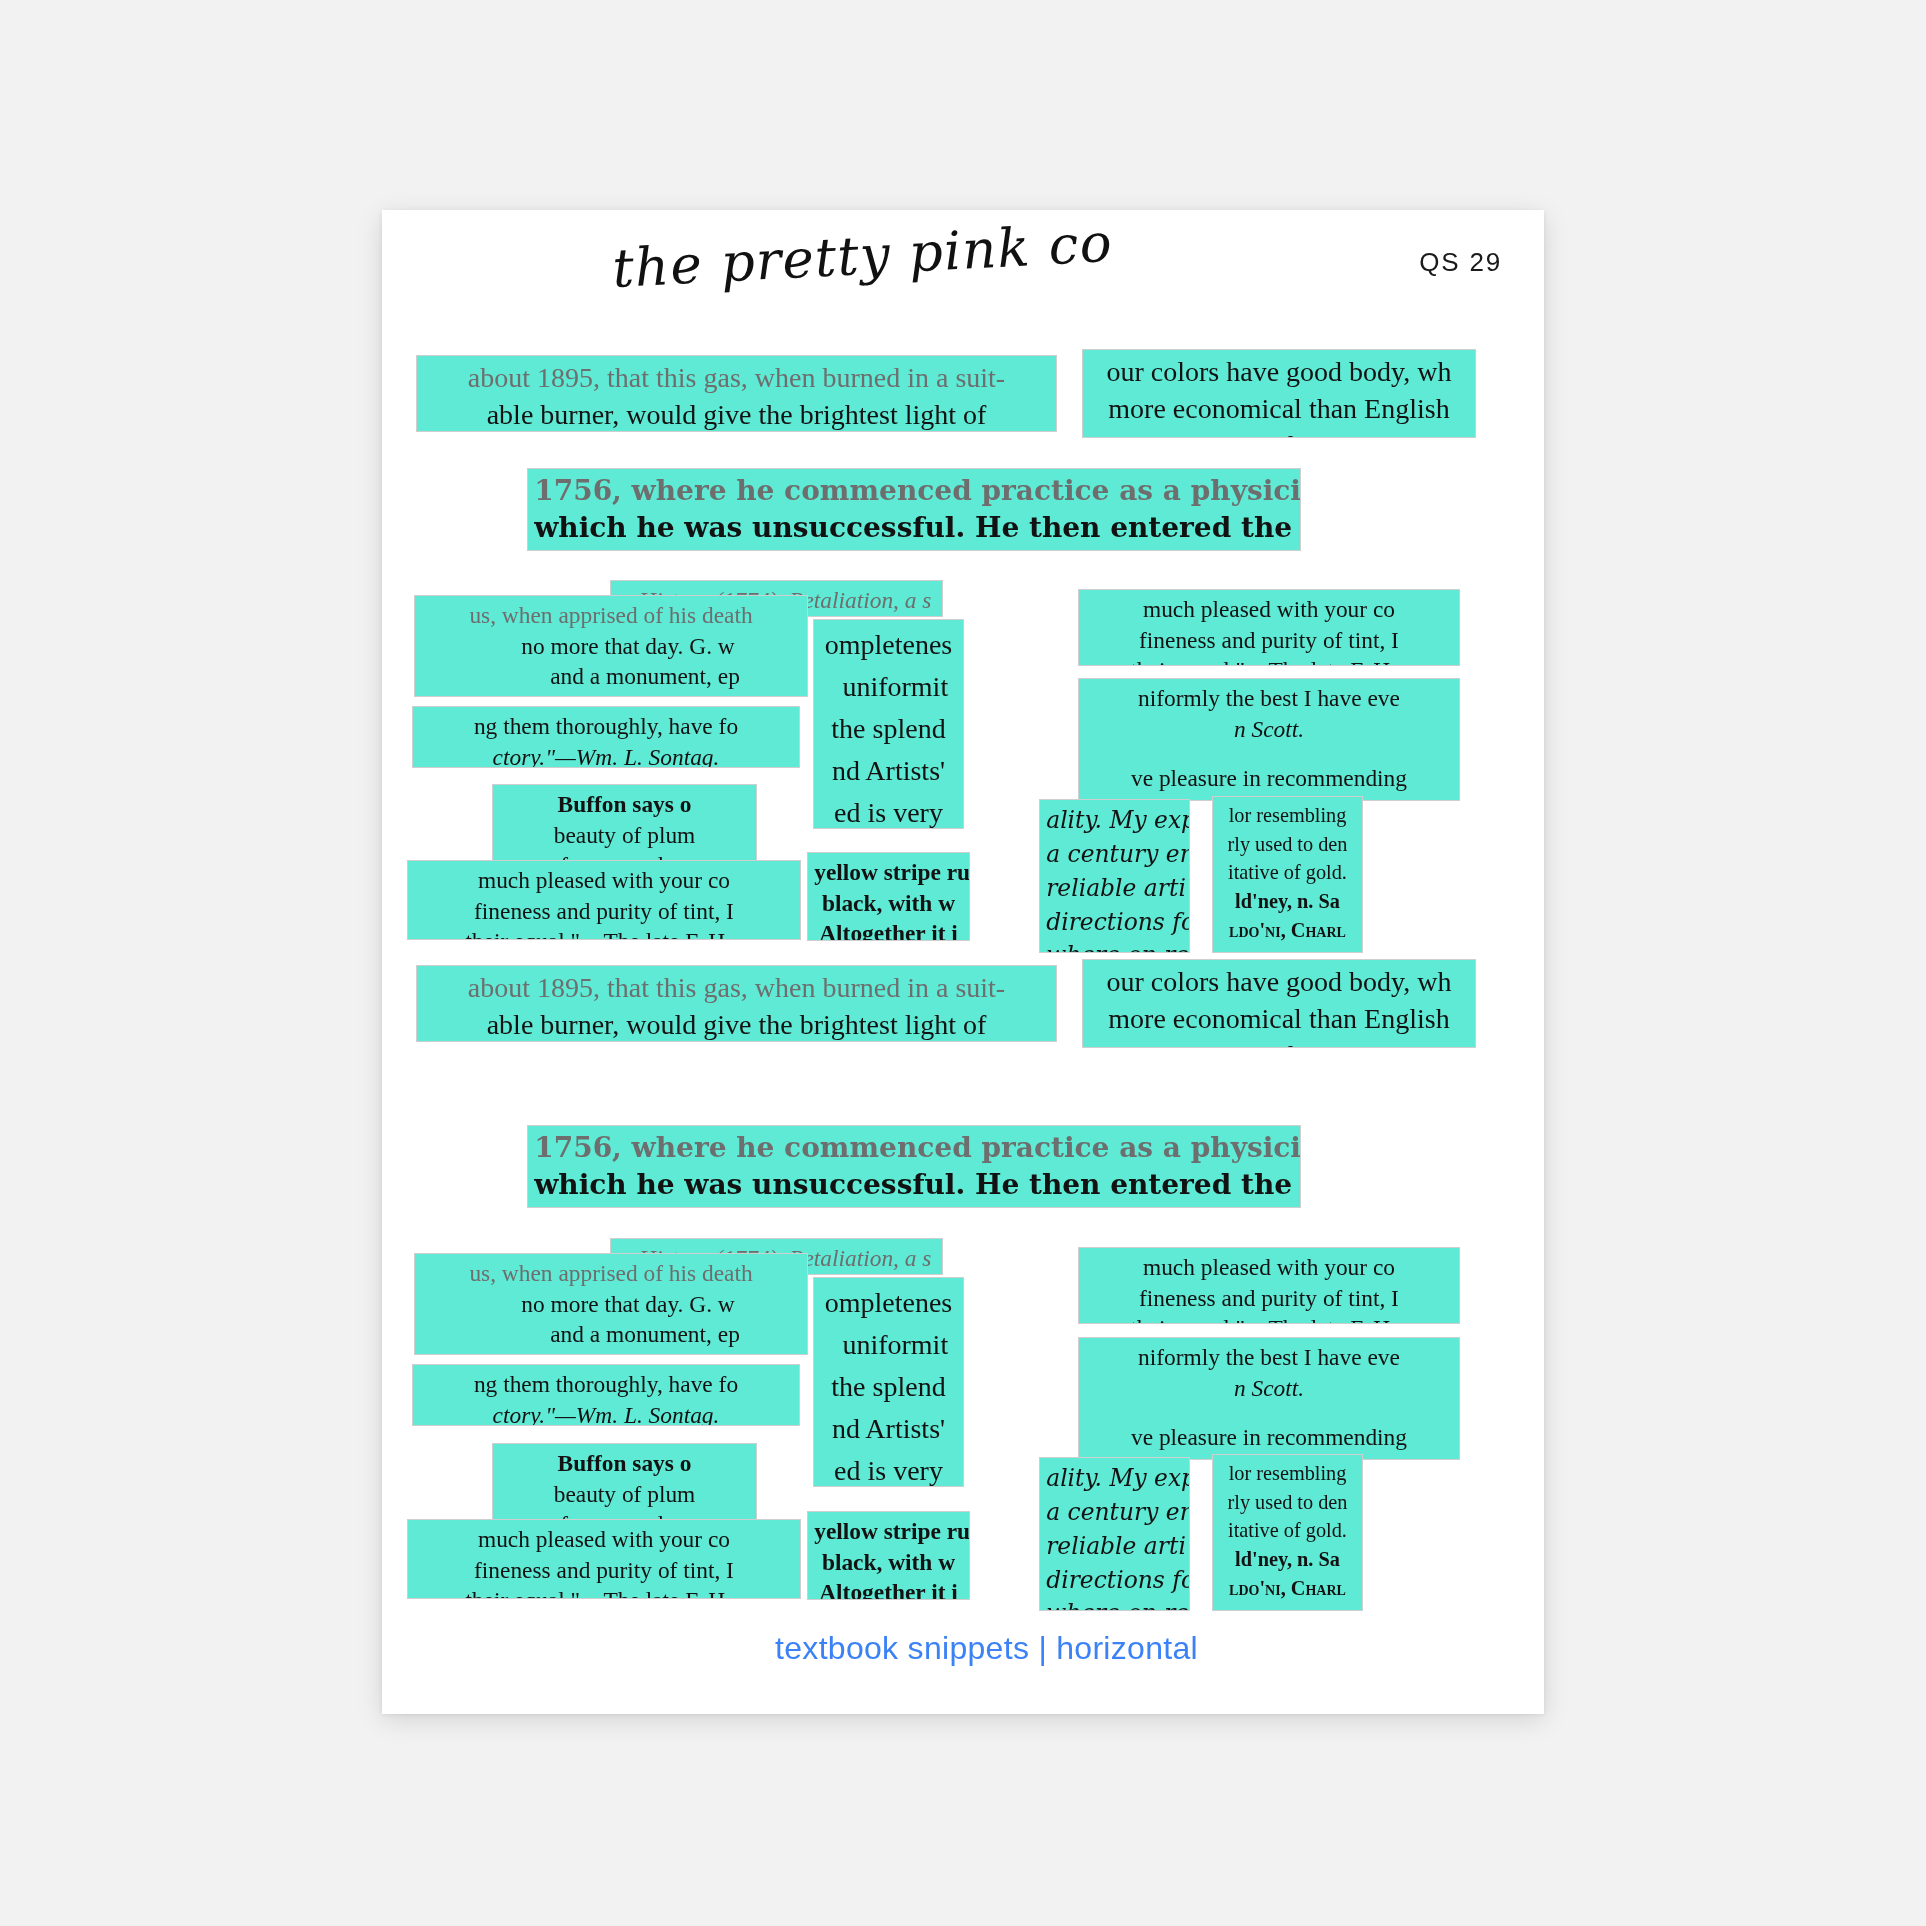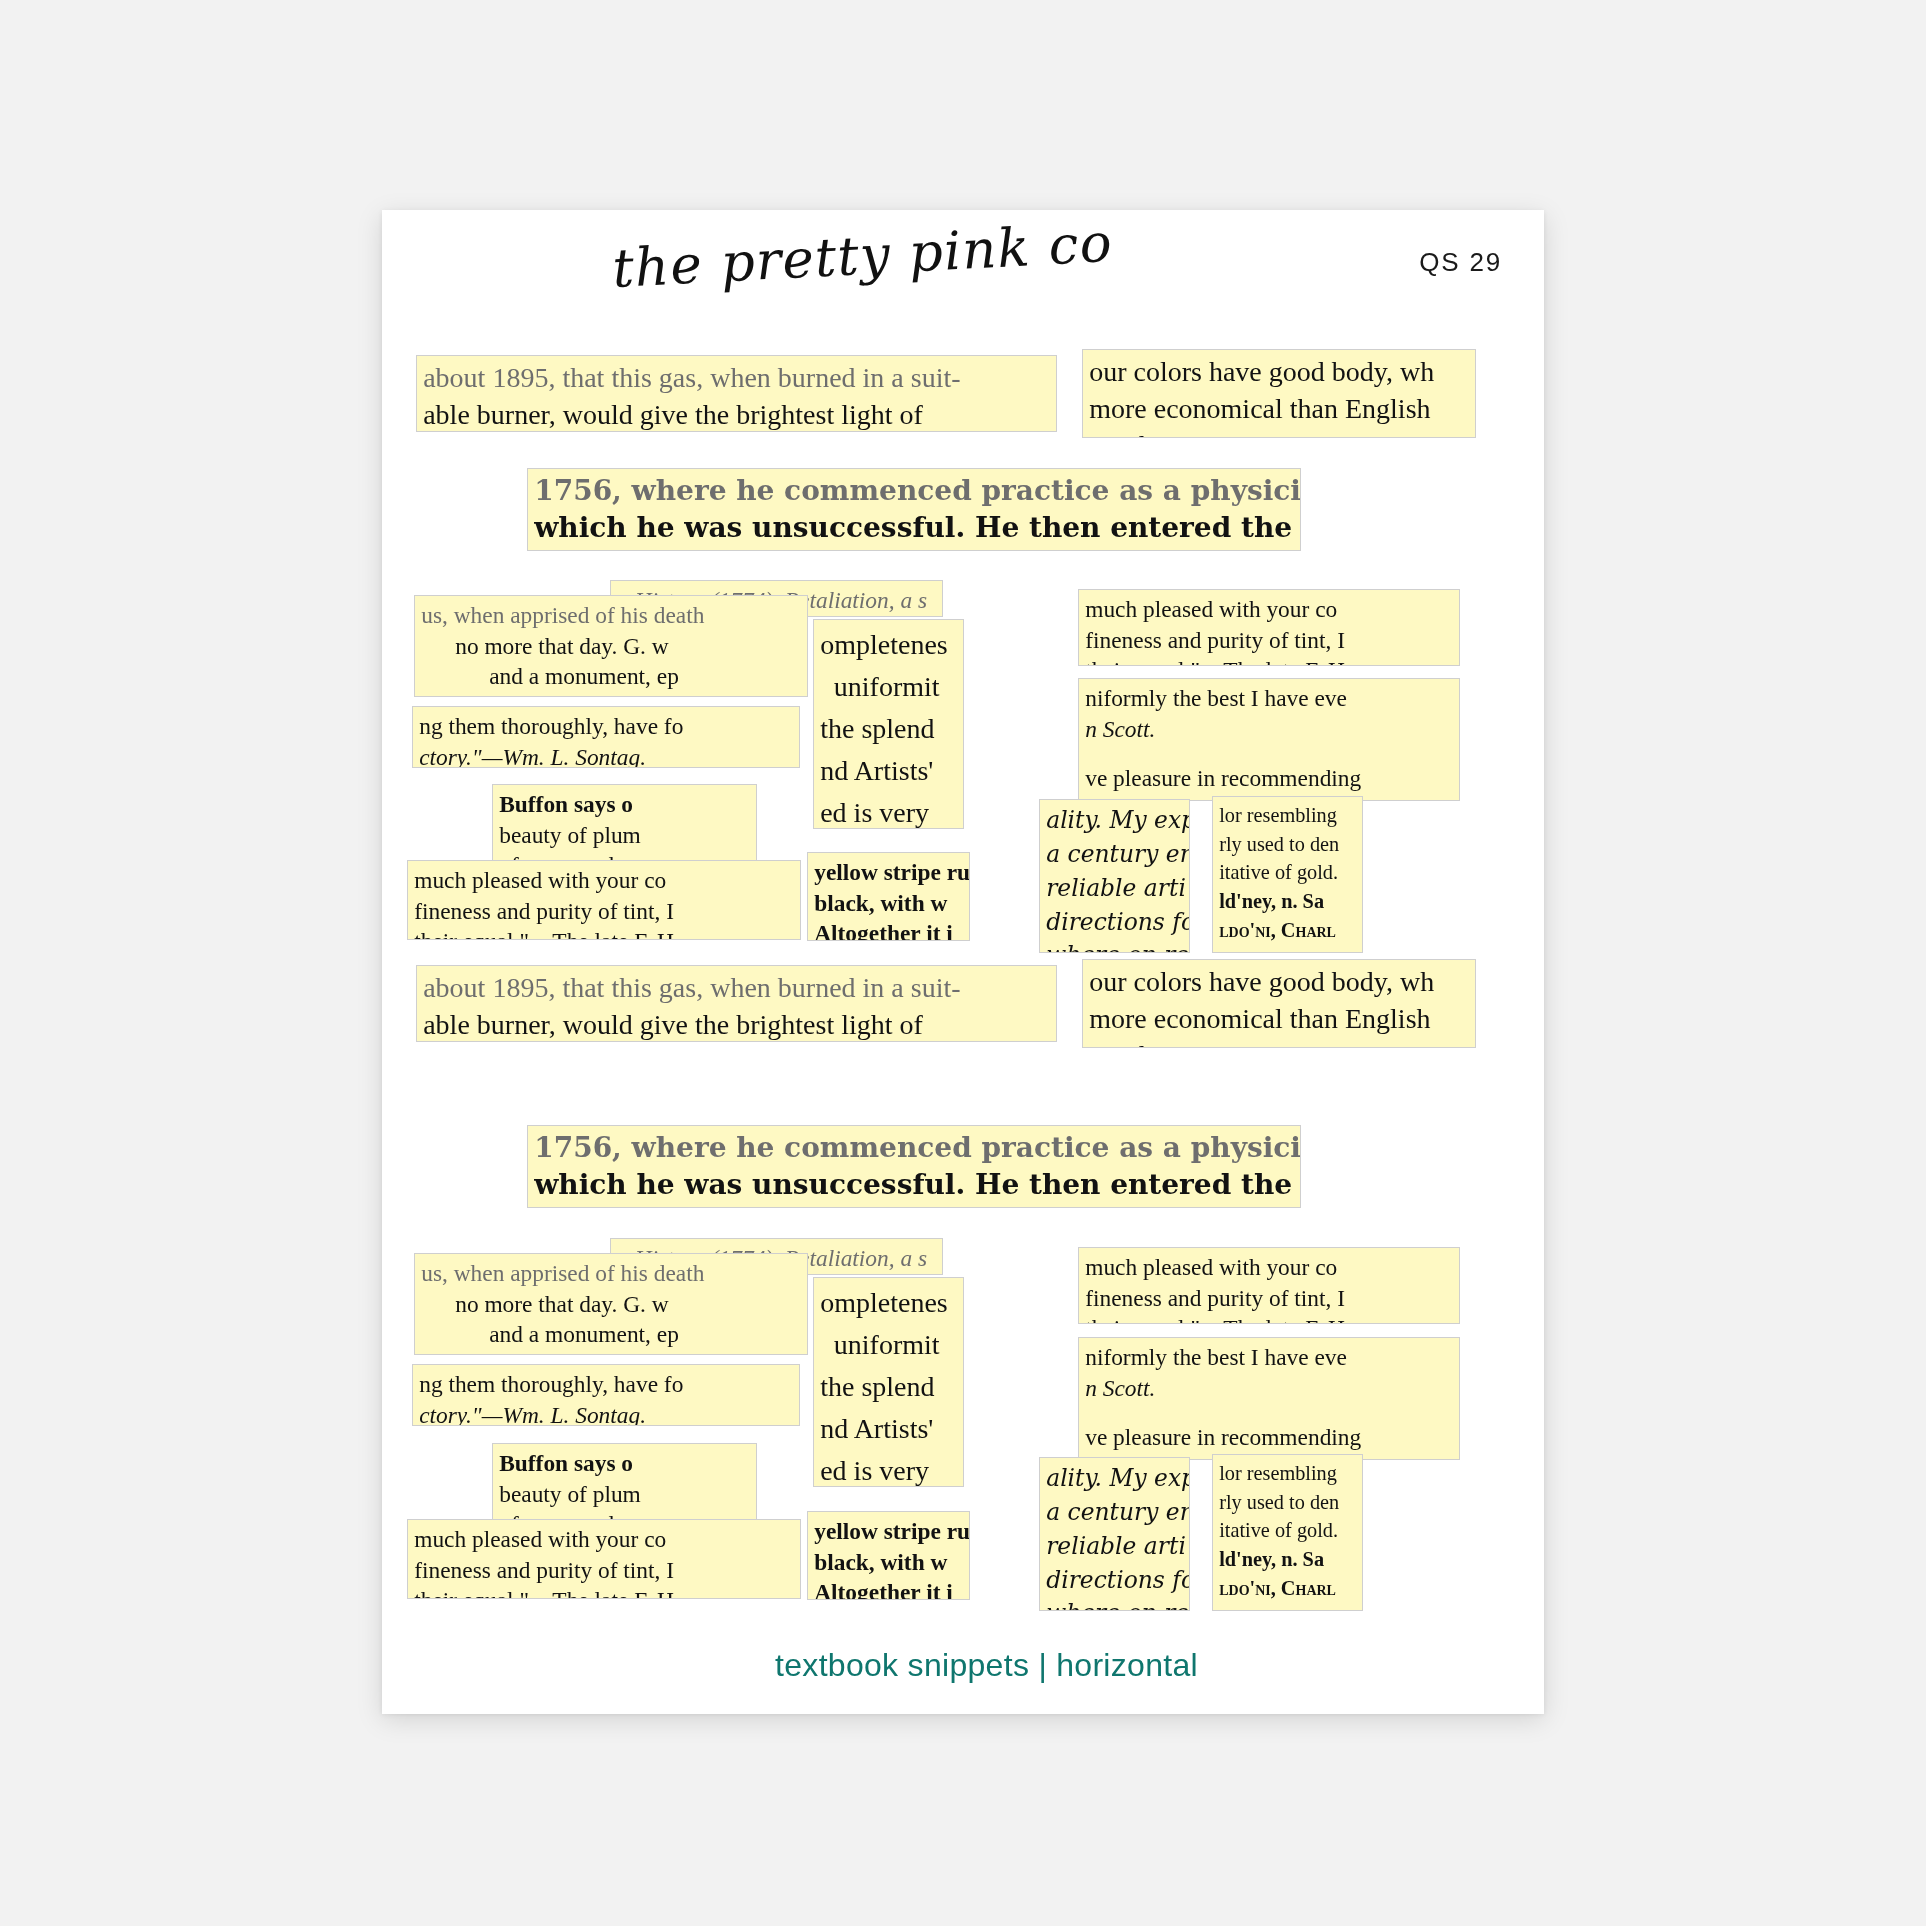--- a/index.html
+++ b/index.html
@@ -49,39 +49,40 @@
     top: 37px;
     font-family: "Liberation Sans", sans-serif;
     font-size: 26px;
     letter-spacing: 1.8px;
     color: #1a1a1a;
   }
   .footer {
     position: absolute;
     left: 0;
     right: 0;
-    bottom: 30px;
+    bottom: 47px;
     text-align: center;
     font-family: "Liberation Sans", sans-serif;
     font-size: 32px;
-    color: #0f766e;
+    color: #3b82f6;
     letter-spacing: 0.3px;
     margin-left: 47px;
   }
 
   
   .snippet {
     position: absolute;
-    background: #fef9c3;
+    background: #5eead4;
     border: 0.6px solid #cfcfcf;
     box-sizing: border-box;
     overflow: hidden;
     color: #121212;
     line-height: 1.32;
     padding: 3.7px 6.2px;
+    text-align: center;
   }
   .snippet .ln { display: block; white-space: nowrap; }
 
   .serif   { font-family: "Liberation Serif", serif; }
   .dserif  { font-family: "DejaVu Serif", serif; }
   .bold    { font-weight: bold; }
   .ital    { font-style: italic; }
   .faded   { color: #6e6e6e; }
   .sc      { font-variant: small-caps; }
 

